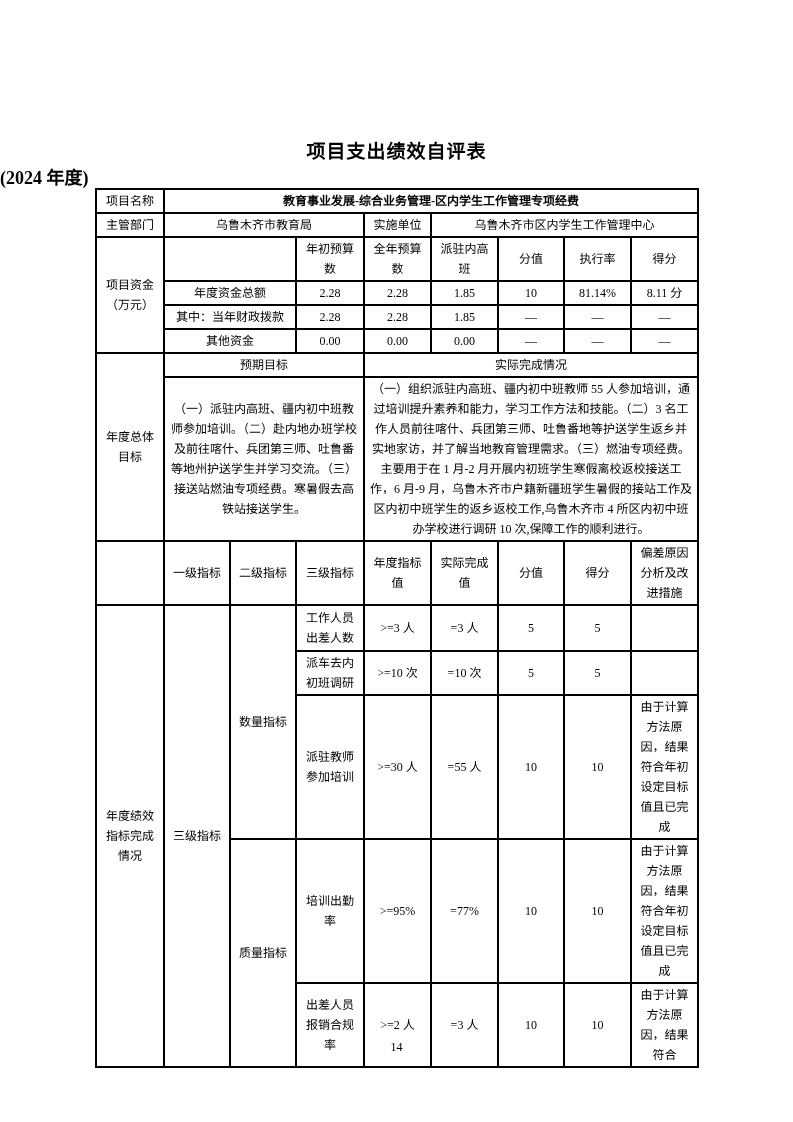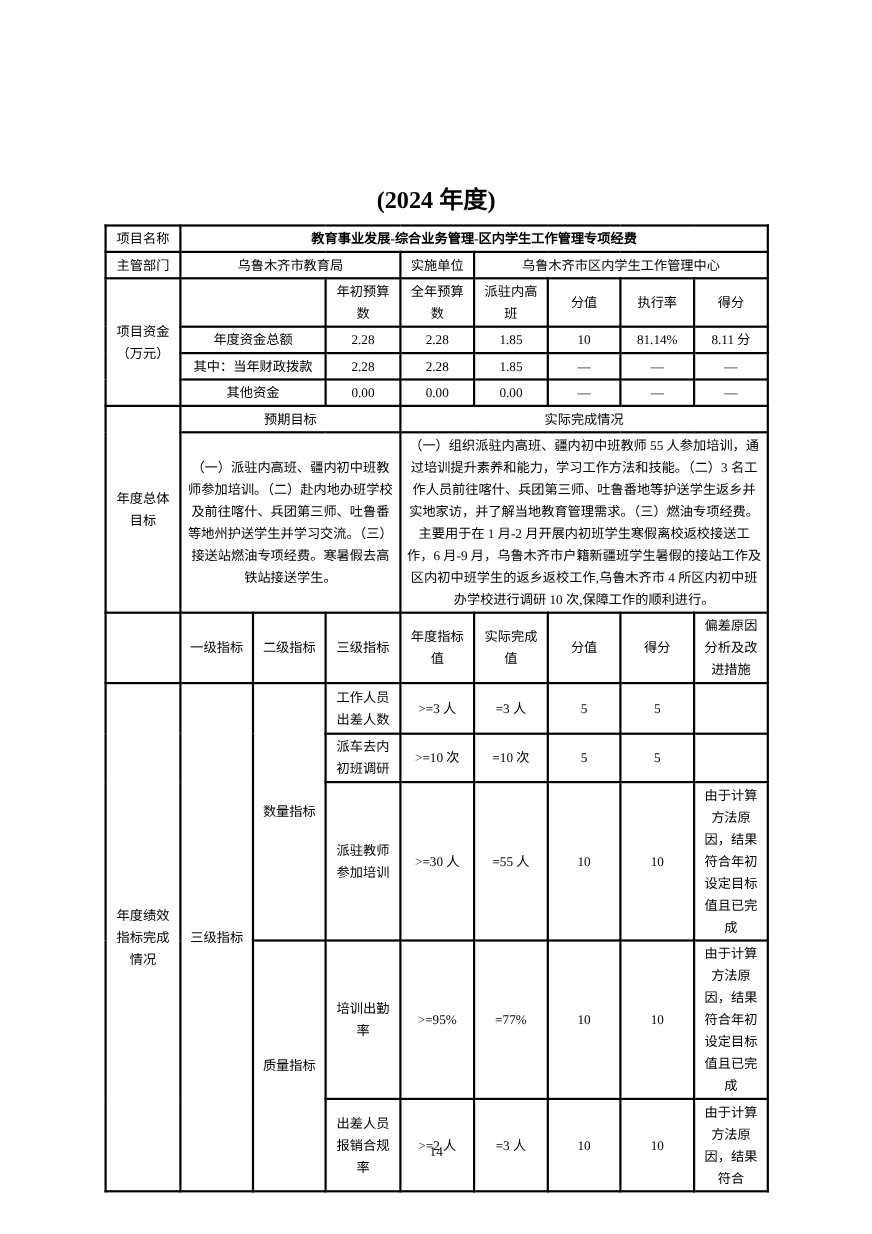--- a/index.html
+++ b/index.html
@@ -13,24 +13,24 @@
     color: #000000;
     overflow: hidden;
   }
   .doc-title {
     position: absolute; top: 136px; left: 0; width: 100%;
     text-align: center; font-size: 19px; font-weight: bold;
     letter-spacing: 1px;
   }
   .doc-subtitle {
     position: absolute; top: 163px; left: 0; width: 100%;
-    text-align: center; font-size: 22px; font-weight: bold;
+    font-size: 18px; font-weight: bold;
   }
   table.main {
-    position: absolute; top: 204px; left: 95px;
+    position: absolute; top: 188px; left: 95px;
     width: 602px;
     border-collapse: collapse;
     table-layout: fixed;
   }
   table.main td {
     border: 2px solid #000000;
     font-size: 12px;
     line-height: 20px;
     text-align: center;
     vertical-align: middle;
@@ -58,20 +58,21 @@
   .page-number {
     position: absolute; top: 1040px; left: 0; width: 100%;
     text-align: center; font-size: 12px;
   }
 </style>
 </head>
 <body>
 
 <div class="page">
 
+  <div class="doc-title">项目支出绩效自评表</div>
   <div class="doc-subtitle">(2024 年度)</div>
 
   <table class="main">
     <colgroup>
       <col style="width:68px">
         <col style="width:66px">
         <col style="width:66px">
       <col style="width:68px">
         <col style="width:67px">
         <col style="width:67px">

